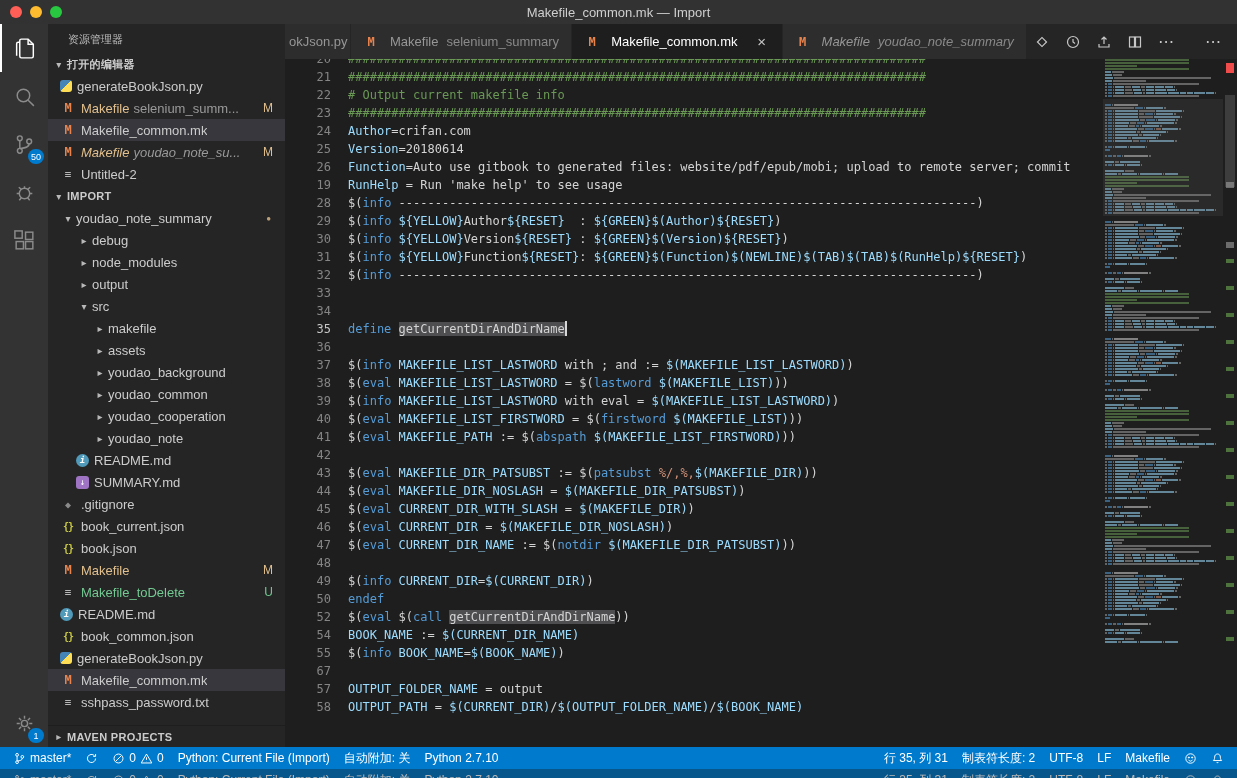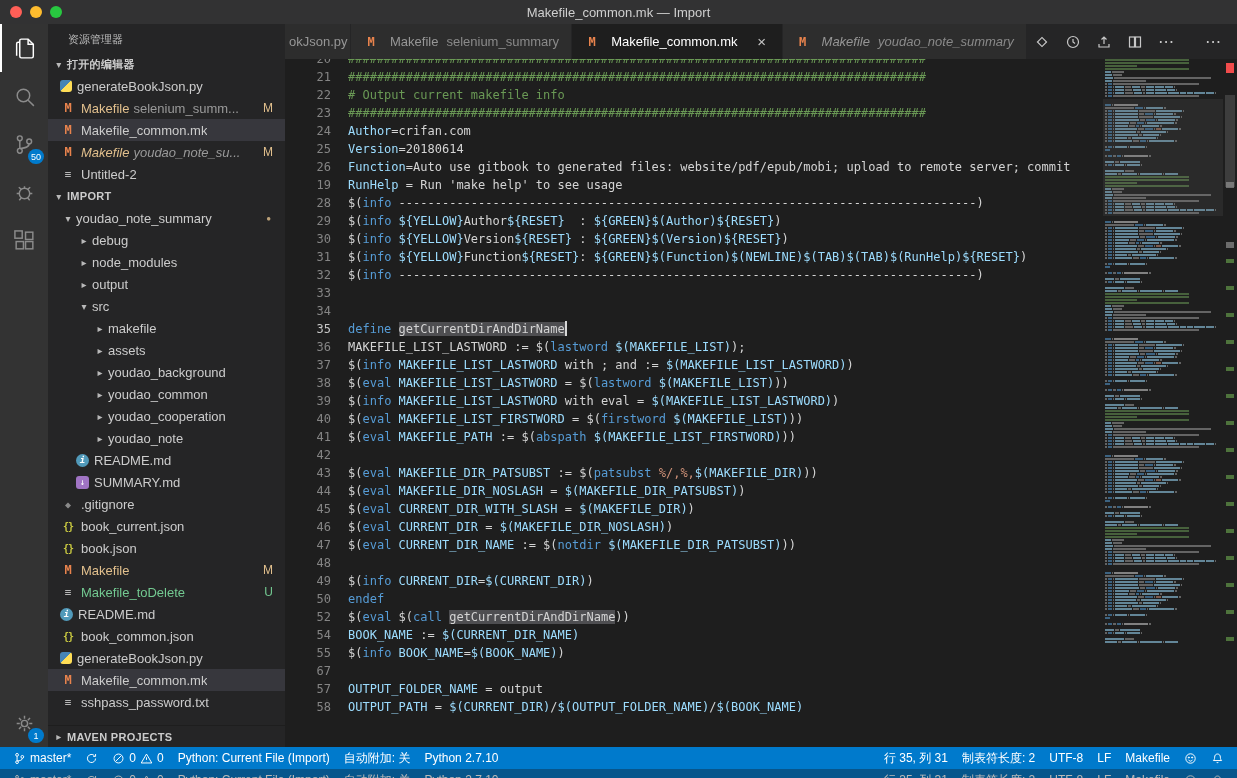--- a/index.html
+++ b/index.html
@@ -357,21 +357,21 @@
               <div class="code-line"><span class="ln">26</span><span class="lgap"></span><span class="lt"><span class="t-v">Function</span><span class="t-d">=Auto use gitbook to generated files: website/pdf/epub/mobi; upload to remote server; commit</span></span></div>
               <div class="code-line"><span class="ln">19</span><span class="lgap"></span><span class="lt"><span class="t-v">RunHelp</span><span class="t-d"> = Run 'make help' to see usage</span></span></div>
               <div class="code-line"><span class="ln">28</span><span class="lgap"></span><span class="lt"><span class="t-d">$(</span><span class="t-k">info</span><span class="t-d"> --------------------------------------------------------------------------------)</span></span></div>
               <div class="code-line"><span class="ln">29</span><span class="lgap"></span><span class="lt"><span class="t-d">$(</span><span class="t-k">info</span><span class="t-d"> </span><span class="t-v">${YELLOW}</span><span class="t-d">Author</span><span class="t-v">${RESET}</span><span class="t-d">  : </span><span class="t-v">${GREEN}</span><span class="t-v">$(Author)</span><span class="t-v">${RESET}</span><span class="t-d">)</span></span></div>
               <div class="code-line"><span class="ln">30</span><span class="lgap"></span><span class="lt"><span class="t-d">$(</span><span class="t-k">info</span><span class="t-d"> </span><span class="t-v">${YELLOW}</span><span class="t-d">Version</span><span class="t-v">${RESET}</span><span class="t-d"> : </span><span class="t-v">${GREEN}</span><span class="t-v">$(Version)</span><span class="t-v">${RESET}</span><span class="t-d">)</span></span></div>
               <div class="code-line"><span class="ln">31</span><span class="lgap"></span><span class="lt"><span class="t-d">$(</span><span class="t-k">info</span><span class="t-d"> </span><span class="t-v">${YELLOW}</span><span class="t-d">Function</span><span class="t-v">${RESET}</span><span class="t-d">: </span><span class="t-v">${GREEN}</span><span class="t-v">$(Function)</span><span class="t-v">$(NEWLINE)</span><span class="t-v">$(TAB)</span><span class="t-v">$(TAB)</span><span class="t-v">$(RunHelp)</span><span class="t-v">${RESET}</span><span class="t-d">)</span></span></div>
               <div class="code-line"><span class="ln">32</span><span class="lgap"></span><span class="lt"><span class="t-d">$(</span><span class="t-k">info</span><span class="t-d"> --------------------------------------------------------------------------------)</span></span></div>
               <div class="code-line"><span class="ln">33</span><span class="lgap"></span><span class="lt"></span></div>
               <div class="code-line"><span class="ln">34</span><span class="lgap"></span><span class="lt"></span></div>
               <div class="code-line cur"><span class="ln">35</span><span class="lgap"></span><span class="lt"><span class="t-k">define</span><span class="t-d"> </span><span class="t-w">getCurrentDirAndDirName</span><span class="cursor"></span></span></div>
-              <div class="code-line"><span class="ln">36</span><span class="lgap"></span><span class="lt"><span class="t-d">MAKEFILE_LIST_LASTWORD := $(</span><span class="t-k">lastword</span><span class="t-d"> </span><span class="t-v">$(MAKEFILE_LIST)</span><span class="t-d">);</span></span></div>
+              <div class="code-line"><span class="ln">36</span><span class="lgap"></span></div>
               <div class="code-line"><span class="ln">37</span><span class="lgap"></span><span class="lt"><span class="t-d">$(</span><span class="t-k">info</span><span class="t-d"> </span><span class="t-v">MAKEFILE_LIST_LASTWORD</span><span class="t-d"> with ; and := </span><span class="t-v">$(MAKEFILE_LIST_LASTWORD)</span><span class="t-d">)</span></span></div>
               <div class="code-line"><span class="ln">38</span><span class="lgap"></span><span class="lt"><span class="t-d">$(</span><span class="t-k">eval</span><span class="t-d"> </span><span class="t-v">MAKEFILE_LIST_LASTWORD</span><span class="t-d"> = $(</span><span class="t-k">lastword</span><span class="t-d"> </span><span class="t-v">$(MAKEFILE_LIST)</span><span class="t-d">))</span></span></div>
               <div class="code-line"><span class="ln">39</span><span class="lgap"></span><span class="lt"><span class="t-d">$(</span><span class="t-k">info</span><span class="t-d"> </span><span class="t-v">MAKEFILE_LIST_LASTWORD</span><span class="t-d"> with eval = </span><span class="t-v">$(MAKEFILE_LIST_LASTWORD)</span><span class="t-d">)</span></span></div>
               <div class="code-line"><span class="ln">40</span><span class="lgap"></span><span class="lt"><span class="t-d">$(</span><span class="t-k">eval</span><span class="t-d"> </span><span class="t-v">MAKEFILE_LIST_FIRSTWORD</span><span class="t-d"> = $(</span><span class="t-k">firstword</span><span class="t-d"> </span><span class="t-v">$(MAKEFILE_LIST)</span><span class="t-d">))</span></span></div>
               <div class="code-line"><span class="ln">41</span><span class="lgap"></span><span class="lt"><span class="t-d">$(</span><span class="t-k">eval</span><span class="t-d"> </span><span class="t-v">MAKEFILE_PATH</span><span class="t-d"> := $(</span><span class="t-k">abspath</span><span class="t-d"> </span><span class="t-v">$(MAKEFILE_LIST_FIRSTWORD)</span><span class="t-d">))</span></span></div>
               <div class="code-line"><span class="ln">42</span><span class="lgap"></span></div>
               <div class="code-line"><span class="ln">43</span><span class="lgap"></span><span class="lt"><span class="t-d">$(</span><span class="t-k">eval</span><span class="t-d"> </span><span class="t-v">MAKEFILE_DIR_PATSUBST</span><span class="t-d"> := $(</span><span class="t-k">patsubst</span><span class="t-d"> </span><span class="t-s">%/,%,</span><span class="t-v">$(MAKEFILE_DIR)</span><span class="t-d">))</span></span></div>
               <div class="code-line"><span class="ln">44</span><span class="lgap"></span><span class="lt"><span class="t-d">$(</span><span class="t-k">eval</span><span class="t-d"> </span><span class="t-v">MAKEFILE_DIR_NOSLASH</span><span class="t-d"> = </span><span class="t-v">$(MAKEFILE_DIR_PATSUBST)</span><span class="t-d">)</span></span></div>
               <div class="code-line"><span class="ln">45</span><span class="lgap"></span><span class="lt"><span class="t-d">$(</span><span class="t-k">eval</span><span class="t-d"> </span><span class="t-v">CURRENT_DIR_WITH_SLASH</span><span class="t-d"> = </span><span class="t-v">$(MAKEFILE_DIR)</span><span class="t-d">)</span></span></div>
               <div class="code-line"><span class="ln">46</span><span class="lgap"></span><span class="lt"><span class="t-d">$(</span><span class="t-k">eval</span><span class="t-d"> </span><span class="t-v">CURRENT_DIR</span><span class="t-d"> = </span><span class="t-v">$(MAKEFILE_DIR_NOSLASH)</span><span class="t-d">)</span></span></div>

